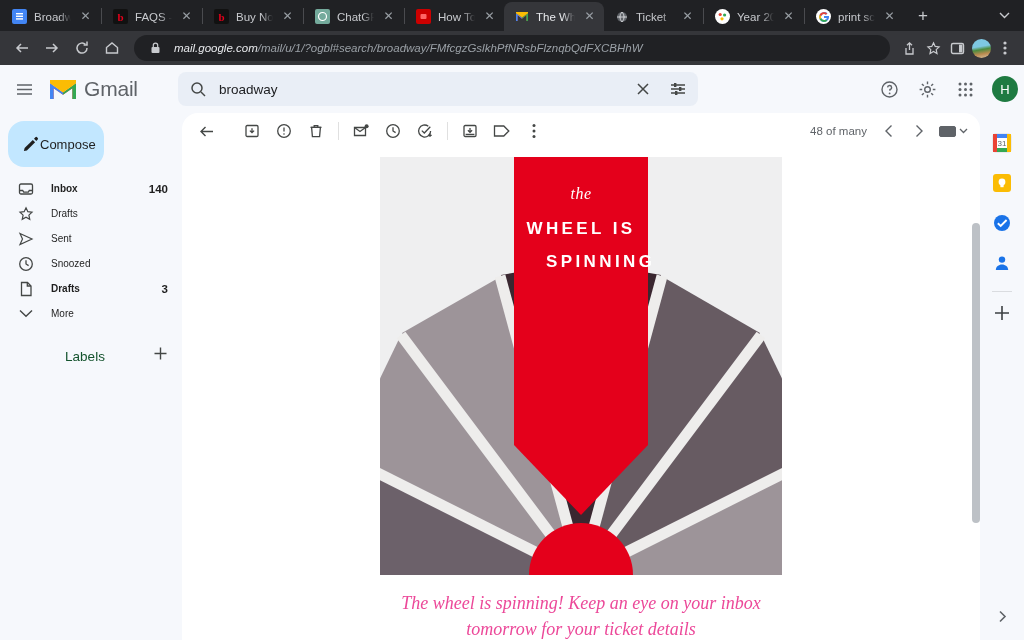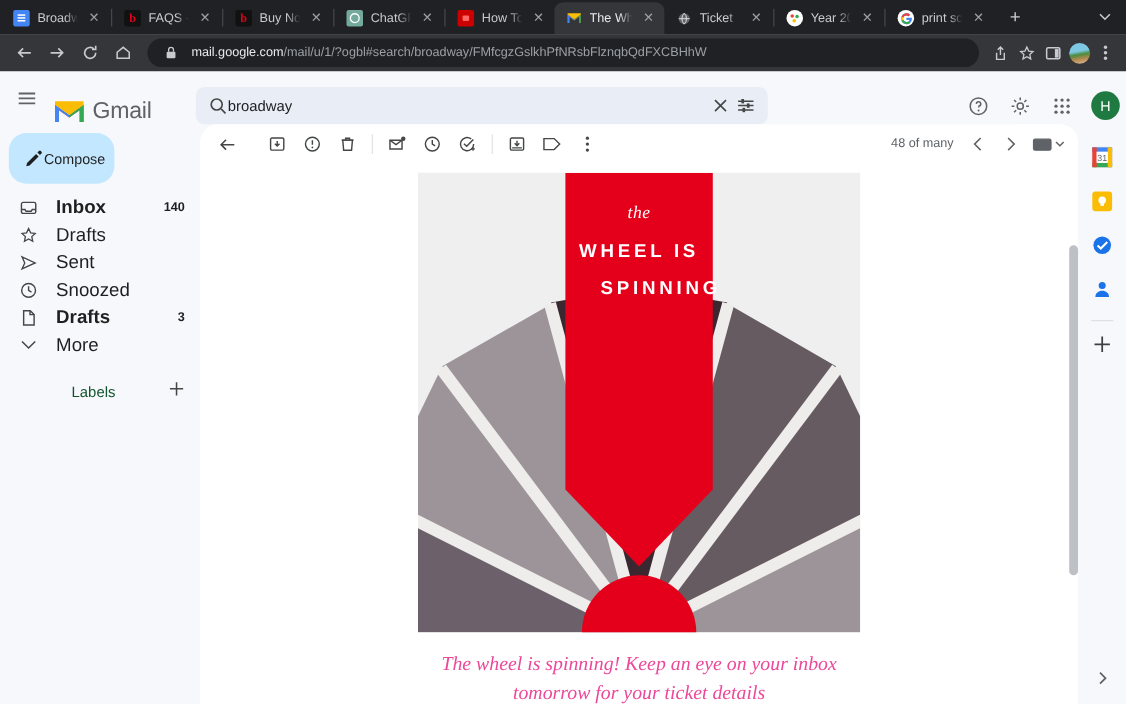--- a/index.html
+++ b/index.html
@@ -57,39 +57,39 @@
     width: 28px; height: 28px; flex: 0 0 28px; border-radius: 50%;
     display: flex; align-items: center; justify-content: center; color: #c8cace;
   }
   .omnibox {
     flex: 1 1 auto; height: 26px; background: #202124; border-radius: 13px;
     display: flex; align-items: center; padding: 0 10px; gap: 8px;
     margin: 0 6px; min-width: 0;
   }
   .omnibox-text {
     font-size: 11.5px; color: #9aa0a6; white-space: nowrap; overflow: hidden;
-    text-overflow: clip; flex: 1 1 auto;
+    text-overflow: clip; flex: 1 1 auto; font-style: italic;
   }
   .omnibox-text b { color: #e8eaed; font-weight: 400; }
   .url-icon { width: 22px; height: 22px; flex: 0 0 22px; display: flex; align-items: center; justify-content: center; color: #c8cace; }
   .avatar-photo {
     width: 19px; height: 19px; border-radius: 50%; flex: 0 0 19px;
     background: linear-gradient(170deg, #7ec8e3 0%, #7ec8e3 40%, #4c8c3f 55%, #b98a50 75%, #d9c2a0 100%);
   }
 
   
   .gmail { flex: 1 1 auto; background: #f6f8fc; display: flex; flex-direction: column; min-height: 0; }
 
-  .gm-header { height: 48px; display: flex; align-items: flex-end; flex: 0 0 48px; padding-right: 6px; }
+  .gm-header { height: 48px; display: flex; align-items: center; flex: 0 0 48px; padding-right: 6px; }
   .gm-menu { width: 48px; height: 48px; display: flex; align-items: center; justify-content: center; color: #5f6368; }
   .gm-logo { display: flex; align-items: center; gap: 6px; width: 116px; }
   .gm-logo-word { font-size: 21px; color: #5f6368; letter-spacing: -0.2px; }
   .gm-search {
     flex: 1 1 auto; max-width: 520px; height: 34px; background: #e9eef6;
-    border-radius: 8px; display: flex; align-items: center; padding: 0 12px; gap: 0;
+    border-radius: 8px; display: flex; align-items: center; padding: 0 12px; gap: 12px;
     margin-left: 14px;
   }
   .gm-search-text { flex: 1 1 auto; font-size: 13.5px; color: #202124; }
   .gm-header-right { margin-left: auto; display: flex; align-items: center; gap: 4px; }
   .hdr-icon { width: 34px; height: 34px; border-radius: 50%; display: flex; align-items: center; justify-content: center; color: #5f6368; }
   .acct-avatar {
     width: 26px; height: 26px; border-radius: 50%; background: #1e7a41; color: #fff;
     font-size: 13px; display: flex; align-items: center; justify-content: center; margin-left: 6px;
   }
 
@@ -101,21 +101,21 @@
     margin: 8px 0 10px 8px; width: 96px; height: 46px; background: #c2e7ff;
     border-radius: 16px; display: flex; align-items: center; padding-left: 14px;
   }
   .compose-label { font-size: 13px; color: #1f1f1f; }
   .side-item {
     height: 23px; display: flex; align-items: center; gap: 17px;
     padding: 0 14px 0 17px; margin-bottom: 2px; border-radius: 0 12px 12px 0;
     color: #1f1f1f;
   }
   .side-item .si-ico { width: 17px; height: 17px; flex: 0 0 17px; color: #444746; display:flex;align-items:center;justify-content:center; }
-  .side-item .si-label { font-size: 17px; flex: 1 1 auto; }
+  .side-item .si-label { font-size: 10px; flex: 1 1 auto; }
   .side-item.bold .si-label, .side-item.bold .si-count { font-weight: bold; }
   .si-count { font-size: 11.5px; color: #1f1f1f; }
   .side-gap { height: 16px; }
   .labels-row { display: flex; align-items: center; padding: 0 14px 0 17px; height: 26px; }
   .labels-title { font-size: 13.5px; color: #14532d; flex: 1 1 auto; text-align: center; }
   .labels-plus { color: #444746; font-size: 17px; }
 
   
   .gm-main { flex: 1 1 auto; display: flex; min-width: 0; }
   .mail-panel {

